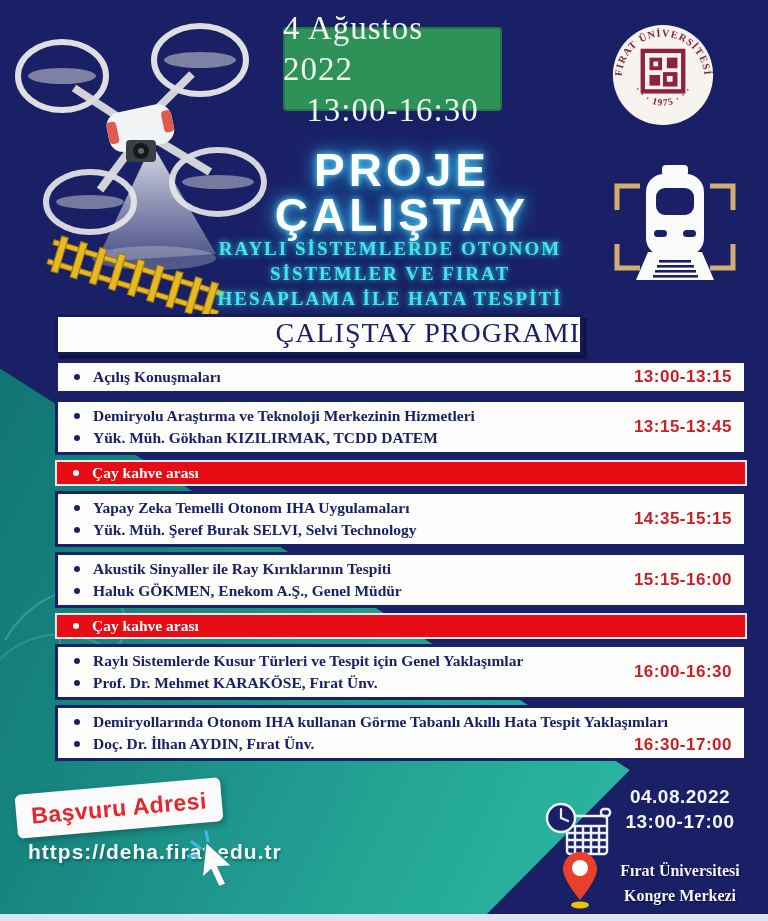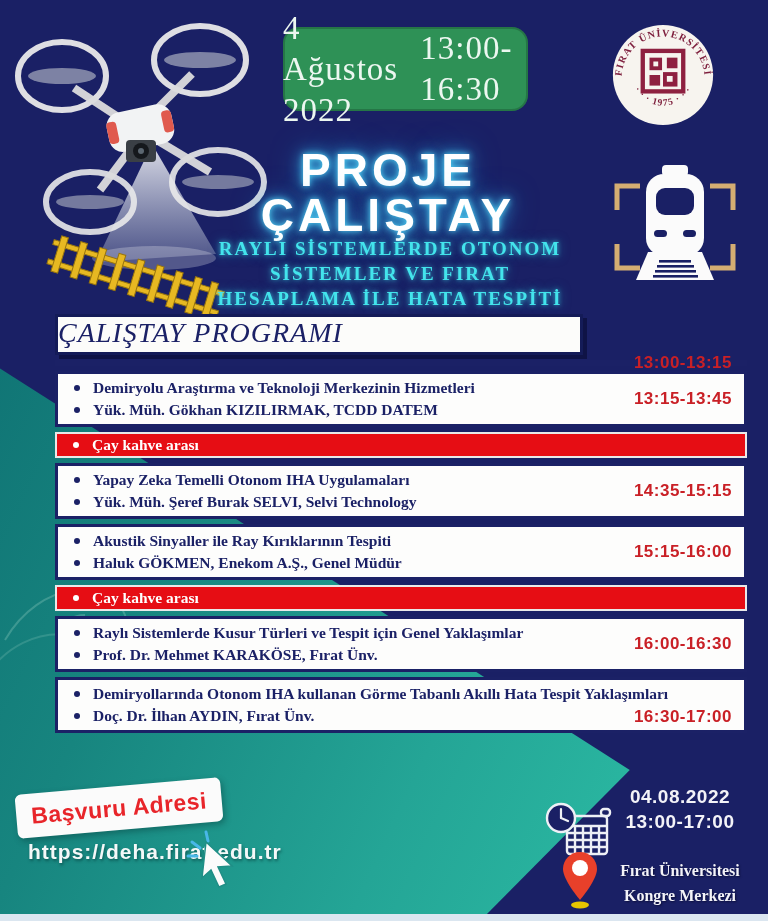--- a/index.html
+++ b/index.html
@@ -12,47 +12,47 @@
   #teal{
     position:absolute;left:0;top:0;width:100%;height:100%;
     background:linear-gradient(115deg,#0c6b6f 0%,#17857f 35%,#24a596 65%,#2ec4a9 100%);
     clip-path:polygon(0 40%,82% 83.6%,62.5% 100%,0 100%);
   }
   #bottom-strip{position:absolute;left:0;bottom:0;width:100%;height:7px;background:#dbe6f0;z-index:40;}
   .abs{position:absolute;}
 
   
   #date-banner{
-    left:283px;top:27px;width:245px;height:84px;background:#2e9156;border-radius:16px;
-    display:flex;flex-direction:row;justify-content:center;align-items:center;
+    left:283px;top:27px;width:219px;height:84px;background:#2e9156;border-radius:4px;
+    display:flex;flex-direction:column;justify-content:center;align-items:center;
     box-shadow:0 0 0 2px rgba(10,40,25,.25) inset;
   }
   #date-banner div{
     font-family:"Liberation Serif",serif;color:#ecf7f0;font-size:33px;line-height:41px;letter-spacing:1px;
   }
 
   
-  #title-block{left:183px;top:148px;width:410px;text-align:center;}
+  #title-block{left:197px;top:148px;width:410px;text-align:center;}
   .title-line{
     font-size:46px;font-weight:900;letter-spacing:4px;color:#ffffff;line-height:45px;
     text-shadow:0 0 6px rgba(90,225,255,.95),0 0 16px rgba(60,205,255,.8),0 0 30px rgba(40,180,255,.55);
   }
   #subtitle-block{left:160px;top:236px;width:460px;text-align:center;}
   .subtitle-line{
     font-family:"Liberation Serif",serif;font-weight:700;font-size:19px;line-height:25px;
     color:#43e4ec;letter-spacing:2px;
     text-shadow:0 0 5px rgba(70,230,240,.75),0 0 12px rgba(40,200,230,.5);
   }
 
   
   #program{left:55px;top:314px;width:692px;}
   #program-header{
     width:522px;background:#fcfcfa;border:3px solid #141b58;margin-bottom:5px;
     font-family:"Liberation Serif",serif;font-size:28px;letter-spacing:1px;color:#1b2166;
-    text-align:left;padding:0 0 3px 0;box-shadow:4px 4px 0 rgba(8,12,50,.6);font-style:italic;
+    text-align:right;padding:0 0 3px 0;box-shadow:4px 4px 0 rgba(8,12,50,.6);
   }
   .prow{
     position:relative;background:#fdfdfc;border:3px solid #1b2166;margin-bottom:5px;
     display:flex;align-items:center;box-sizing:border-box;
   }
   .prow .lines{flex:1;display:flex;flex-direction:column;gap:3px;padding:4px 150px 5px 10px;}
   .pline{display:flex;align-items:center;}
   .bullet{flex:none;width:6px;height:6px;border-radius:50%;background:#1b2166;margin:0 13px 0 6px;}
   .ltext{
     font-family:"Liberation Serif",serif;font-size:15.5px;font-weight:600;color:#1b2166;line-height:19px;
@@ -213,20 +213,26 @@
       <rect x="47" y="101" width="37" height="2.6"></rect>
       <rect x="45" y="106" width="41" height="2.6"></rect>
       <rect x="43" y="111" width="45" height="2.6"></rect>
     </g>
   </svg>
 
   <div id="program" class="abs">
     <div id="program-header">ÇALIŞTAY PROGRAMI</div>
     <div>
         <div class="prow session">
+          <div class="lines">
+            <div class="pline">
+              <span class="bullet"></span>
+              <span class="ltext">Açılış Konuşmaları</span>
+            </div>
+          </div>
           <div class="ptime">13:00-13:15</div>
         </div>
         <div class="prow session">
           <div class="lines">
             <div class="pline">
               <span class="bullet"></span>
               <span class="ltext">Demiryolu Araştırma ve Teknoloji Merkezinin Hizmetleri</span>
             </div>
             <div class="pline">
               <span class="bullet"></span>

